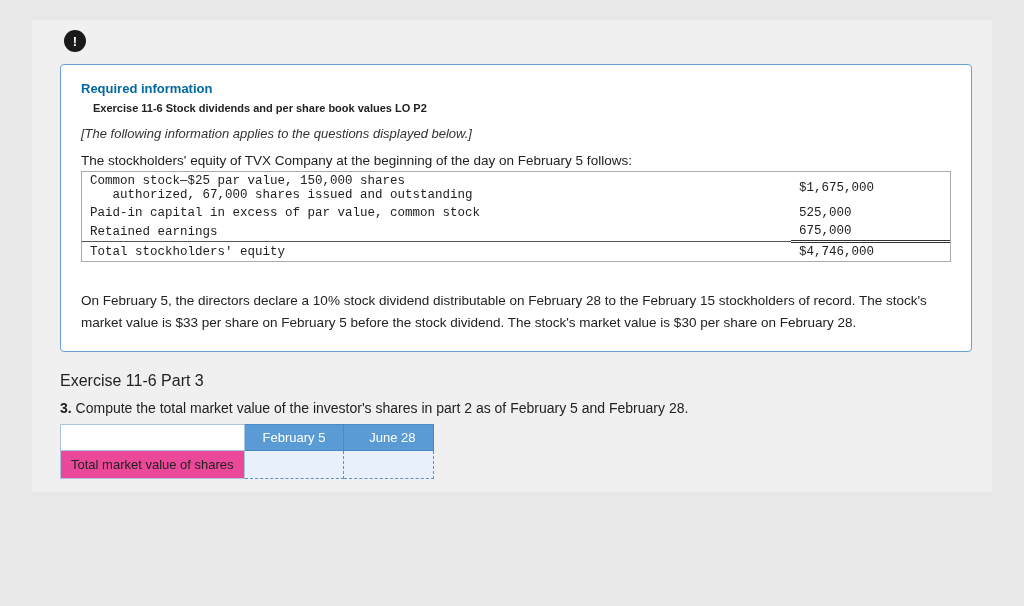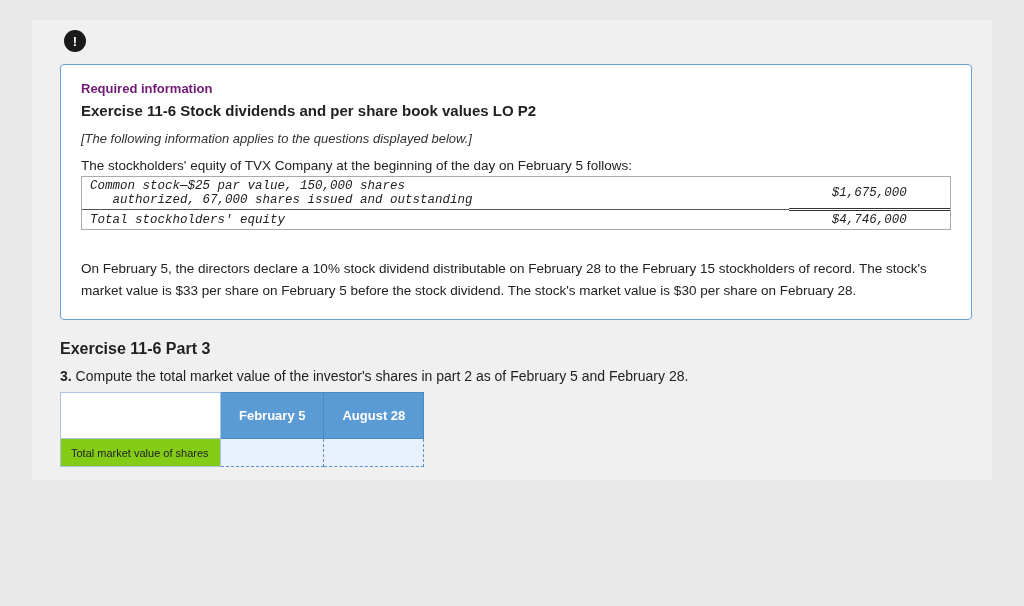--- a/index.html
+++ b/index.html
@@ -38,30 +38,31 @@
 
     .info-card {
       background: #fff;
       border: 1.5px solid #6a9fd8;
       border-radius: 4px;
       margin: 0 20px 16px 28px;
       padding: 16px 20px 18px 20px;
     }
 
     .required-info-label {
-      color: #701a75;
+      color: #0369a1;
       font-weight: bold;
       font-size: 13px;
       margin-bottom: 6px;
     }
 
     .exercise-title {
       font-weight: bold;
-      font-size: 15px;
+      font-size: 11px;
       margin-bottom: 6px;
+      margin-left: 12px;
     }
 
     .italic-note {
       font-style: italic;
       font-size: 13px;
       margin-bottom: 10px;
       color: #333;
       margin-top: 12px;
     }
 
@@ -75,29 +76,28 @@
     .financial-table-wrapper {
       border: 1px solid #aaa;
       margin-bottom: 14px;
       font-family: 'Courier New', Courier, monospace;
       font-size: 12.5px;
     }
 
     .financial-table {
       width: 100%;
       border-collapse: collapse;
-      font-style: italic;
     }
 
     .financial-table tr td {
       padding: 2px 8px;
     }
 
     .financial-table .value-cell {
-      text-align: center;
+      text-align: left;
       white-space: nowrap;
     }
 
     .financial-table .total-row td {
       border-top: 1px solid #555;
     }
 
     .financial-table .double-underline td.value-cell {
       border-top: 3px double #333;
     }
@@ -108,21 +108,21 @@
       margin-top: 28px;
     }
 
     
     .part-section {
       margin: 0 20px 0 28px;
       padding-top: 4px;
     }
 
     .part-title {
-      font-weight: bold;
+      font-weight: normal;
       font-size: 16px;
       margin-bottom: 10px;
     }
 
     .part-question {
       font-size: 14px;
       margin-bottom: 8px;
     }
 
     .part-question strong {
@@ -135,37 +135,37 @@
     }
 
     .answer-table {
       border-collapse: collapse;
       font-size: 13px;
     }
 
     .answer-table th {
       background: #5b9bd5;
       color: #fff;
-      padding: 15px 18px;
+      padding: 5px 18px;
       text-align: right;
       border: 1px solid #4a8ac4;
-      font-weight: bold;
+      font-weight: normal;
     }
 
     .answer-table td {
       border: 1px solid #aac4e0;
       padding: 5px 10px;
       min-width: 90px;
       background: #fff;
     }
 
     .answer-table td.label-cell {
-      background: #84cc16;
+      background: #ec4899;
       min-width: 160px;
-      font-size: 11px;
+      font-size: 13px;
       margin-left: 32px;
     }
 
     .answer-table td.input-cell {
       background: #e8f0fb;
       border: 1px dashed #6090c0;
       min-width: 90px;
       height: 28px;
     }
 
@@ -190,20 +190,28 @@
     <div class="italic-note">[The following information applies to the questions displayed below.]</div>
     <div class="description-text">The stockholders' equity of TVX Company at the beginning of the day on February 5 follows:</div>
 
     <div class="financial-table-wrapper">
       <table class="financial-table">
         <tbody>
           <tr>
             <td style="white-space:pre;">Common stock—$25 par value, 150,000 shares
    authorized, 67,000 shares issued and outstanding</td>
             <td class="value-cell">$1,675,000</td>
+          </tr>
+          <tr>
+            <td>Paid-in capital in excess of par value, common stock</td>
+            <td class="value-cell">525,000</td>
+          </tr>
+          <tr>
+            <td>Retained earnings</td>
+            <td class="value-cell">675,000</td>
           </tr>
           <tr class="total-row double-underline">
             <td>Total stockholders' equity</td>
             <td class="value-cell">$4,746,000</td>
           </tr>
         </tbody>
       </table>
     </div>
 
     <div class="on-february-text">On February 5, the directors declare a 10% stock dividend distributable on February 28 to the February 15 stockholders of record. The stock's market value is $33 per share on February 5 before the stock dividend. The stock's market value is $30 per share on February 28.</div>
@@ -216,21 +224,21 @@
       <span>Compute the total market value of the investor's shares in part 2 as of February 5 and February 28.</span>
     </div>
 
     
     <div class="answer-table-wrapper">
       <table class="answer-table">
         <thead>
           <tr>
             <th class="corner-cell" style="background:#fff; color:#000; border:1px solid #aac4e0;"></th>
             <th>February 5</th>
-            <th>August 28</th>
+            <th>June 28</th>
           </tr>
         </thead>
         <tbody>
           <tr>
             <td class="label-cell">Total market value of shares</td>
             <td class="input-cell"></td>
             <td class="input-cell"></td>
           </tr>
         </tbody>
       </table>

